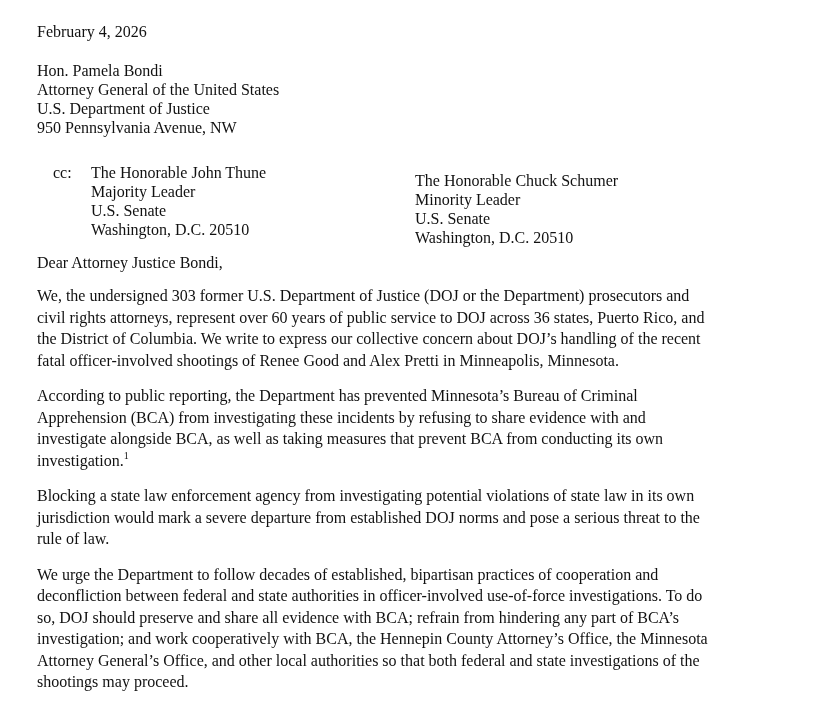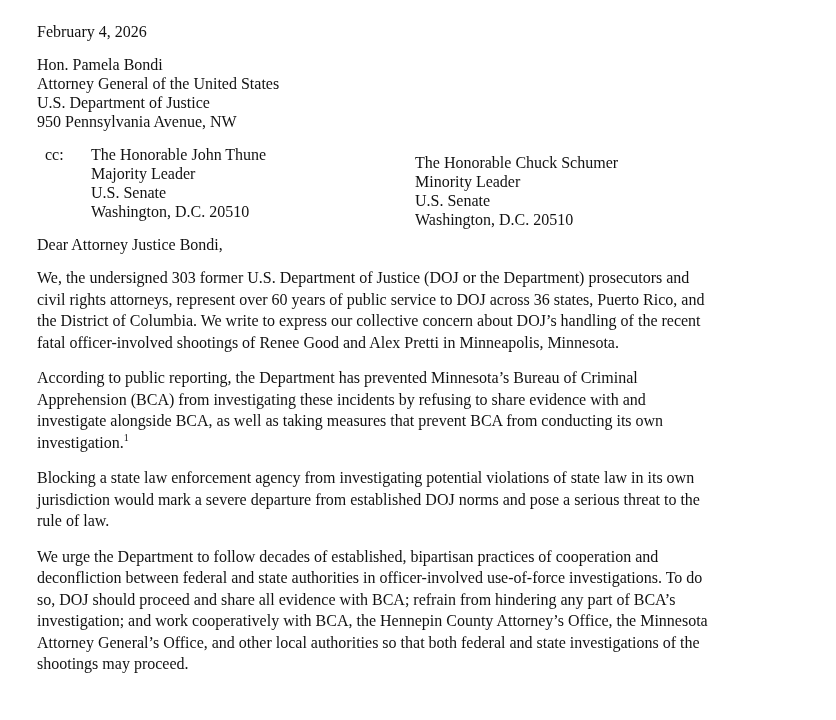--- a/index.html
+++ b/index.html
@@ -3,24 +3,24 @@
   <meta charset="utf-8">
   <style>
     html, body { margin: 0; padding: 0; background: #ffffff; }
     body {
       width: 836px; height: 720px; overflow: hidden; position: relative;
       font-family: "Liberation Serif", "DejaVu Serif", serif;
       font-size: 16px; color: #111111; line-height: 19px;
     }
     .page { position: absolute; left: 37px; top: 22px; width: 760px; }
     .line { white-space: nowrap; height: 19px; }
-    .date { margin-bottom: 14px; }
-    .addr { margin-bottom: 14px; }
+    .date { margin-bottom: 20px; }
+    .addr { margin-bottom: 26px; }
     .cc { position: relative; height: 76px; margin-bottom: 14px; }
-    .cc-label { position: absolute; left: 8px; top: 0; }
+    .cc-label { position: absolute; left: 16px; top: 0; }
     .cc-col1 { position: absolute; left: 54px; top: 0; }
     .cc-col2 { position: absolute; left: 378px; top: 8px; }
     .salutation { margin-bottom: 13px; }
     .para { margin-bottom: 14px; white-space: nowrap; }
     .para .line { height: 21.5px; line-height: 21.5px; }
     sup { font-size: 10px; line-height: 0; vertical-align: 7px; }
   </style>
 </head>
 <body>
 
@@ -69,19 +69,19 @@
 
   <div class="para">
     <div class="line">Blocking a state law enforcement agency from investigating potential violations of state law in its own</div>
     <div class="line">jurisdiction would mark a severe departure from established DOJ norms and pose a serious threat to the</div>
     <div class="line">rule of law.</div>
   </div>
 
   <div class="para">
     <div class="line">We urge the Department to follow decades of established, bipartisan practices of cooperation and</div>
     <div class="line">deconfliction between federal and state authorities in officer-involved use-of-force investigations. To do</div>
-    <div class="line">so, DOJ should proceed and share all evidence with BCA; refrain from hindering any part of BCA’s</div>
+    <div class="line">so, DOJ should preserve and share all evidence with BCA; refrain from hindering any part of BCA’s</div>
     <div class="line">investigation; and work cooperatively with BCA, the Hennepin County Attorney’s Office, the Minnesota</div>
     <div class="line">Attorney General’s Office, and other local authorities so that both federal and state investigations of the</div>
     <div class="line">shootings may proceed.</div>
   </div>
 
 </div>
 
 </body></html>

